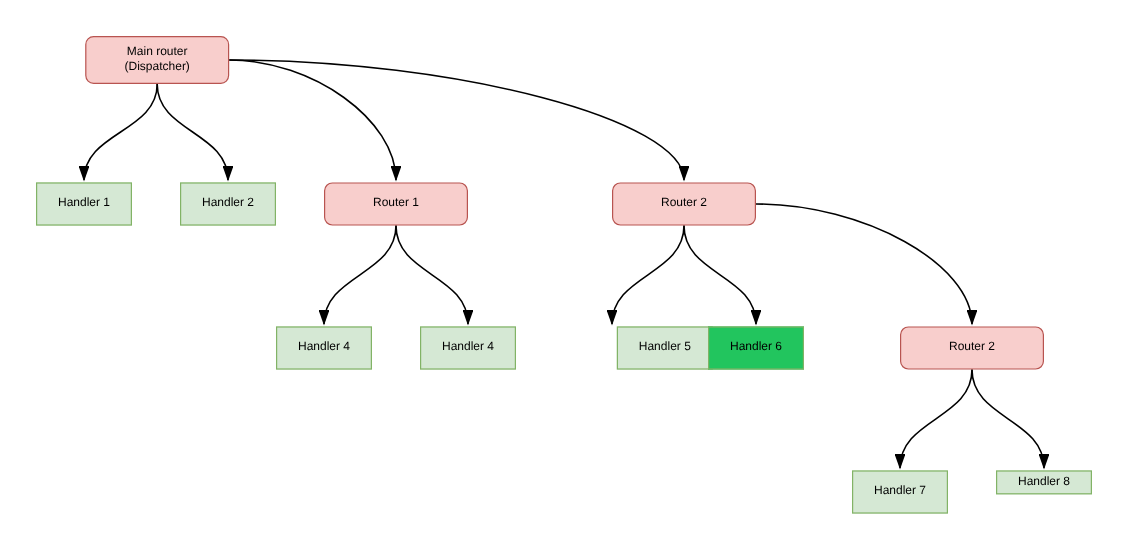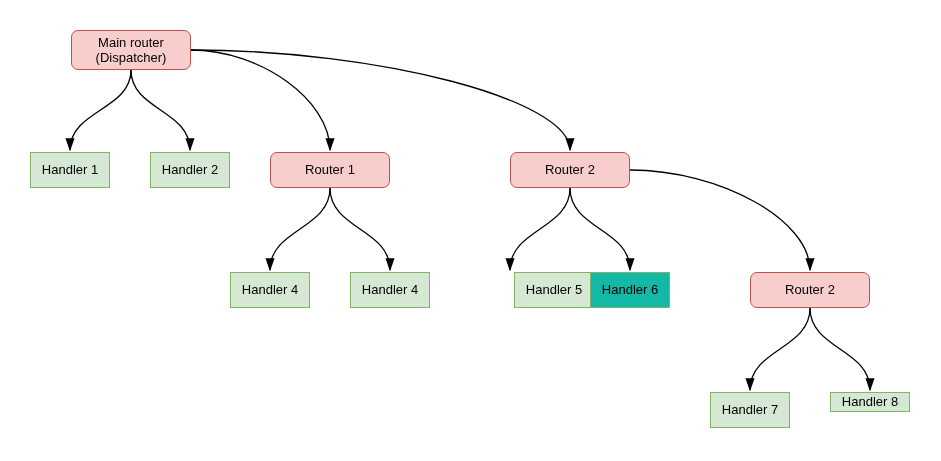--- a/index.html
+++ b/index.html
@@ -8,21 +8,21 @@
     width:941px;height:461px;
     background:#ffffff;
     font-family:"Liberation Sans",sans-serif;
     overflow:hidden;
   }
   svg.edges{position:absolute;left:0;top:0;}
   .node{
     position:absolute;
     display:flex;align-items:center;justify-content:center;
     text-align:center;
-    font-size:13px;color:#000000;
+    font-size:10px;color:#000000;
     box-sizing:border-box;
     line-height:1.18;
   }
   .node span{white-space:pre-line;}
   .node.router{
     background:#f8cecc;
     border:1.3px solid #b85450;
     border-radius:7px;
   }
   .node.handler{
@@ -72,21 +72,21 @@
       </div>
       <div class="node handler" style="left: 230px; top: 272px; width: 80px; height: 36px; background: rgb(213, 232, 212); border-color: rgb(130, 179, 102);">
         <span>Handler 4</span>
       </div>
       <div class="node handler" style="left: 350px; top: 272px; width: 80px; height: 36px; background: rgb(213, 232, 212); border-color: rgb(130, 179, 102);">
         <span>Handler 4</span>
       </div>
       <div class="node handler" style="left: 470px; top: 272px; width: 80px; height: 36px; background: rgb(213, 232, 212); border-color: rgb(130, 179, 102); margin-left: 44px;">
         <span>Handler 5</span>
       </div>
-      <div class="node handler" style="left: 590px; top: 272px; width: 80px; height: 36px; background: #14b8a6; border-color: rgb(130, 179, 102);">
+      <div class="node handler" style="left: 590px; top: 272px; width: 80px; height: 36px; background: #22c55e; border-color: rgb(130, 179, 102);">
         <span>Handler 6</span>
       </div>
       <div class="node router" style="left: 750px; top: 272px; width: 120px; height: 36px; background: rgb(248, 206, 204); border-color: rgb(184, 84, 80);">
         <span>Router 2</span>
       </div>
       <div class="node handler" style="left: 710px; top: 392px; width: 80px; height: 36px; background: rgb(213, 232, 212); border-color: rgb(130, 179, 102);">
         <span>Handler 7</span>
       </div>
       <div class="node handler" style="left: 830px; top: 392px; width: 80px; height: 20px; background: rgb(213, 232, 212); border-color: rgb(130, 179, 102);">
         <span>Handler 8</span>

